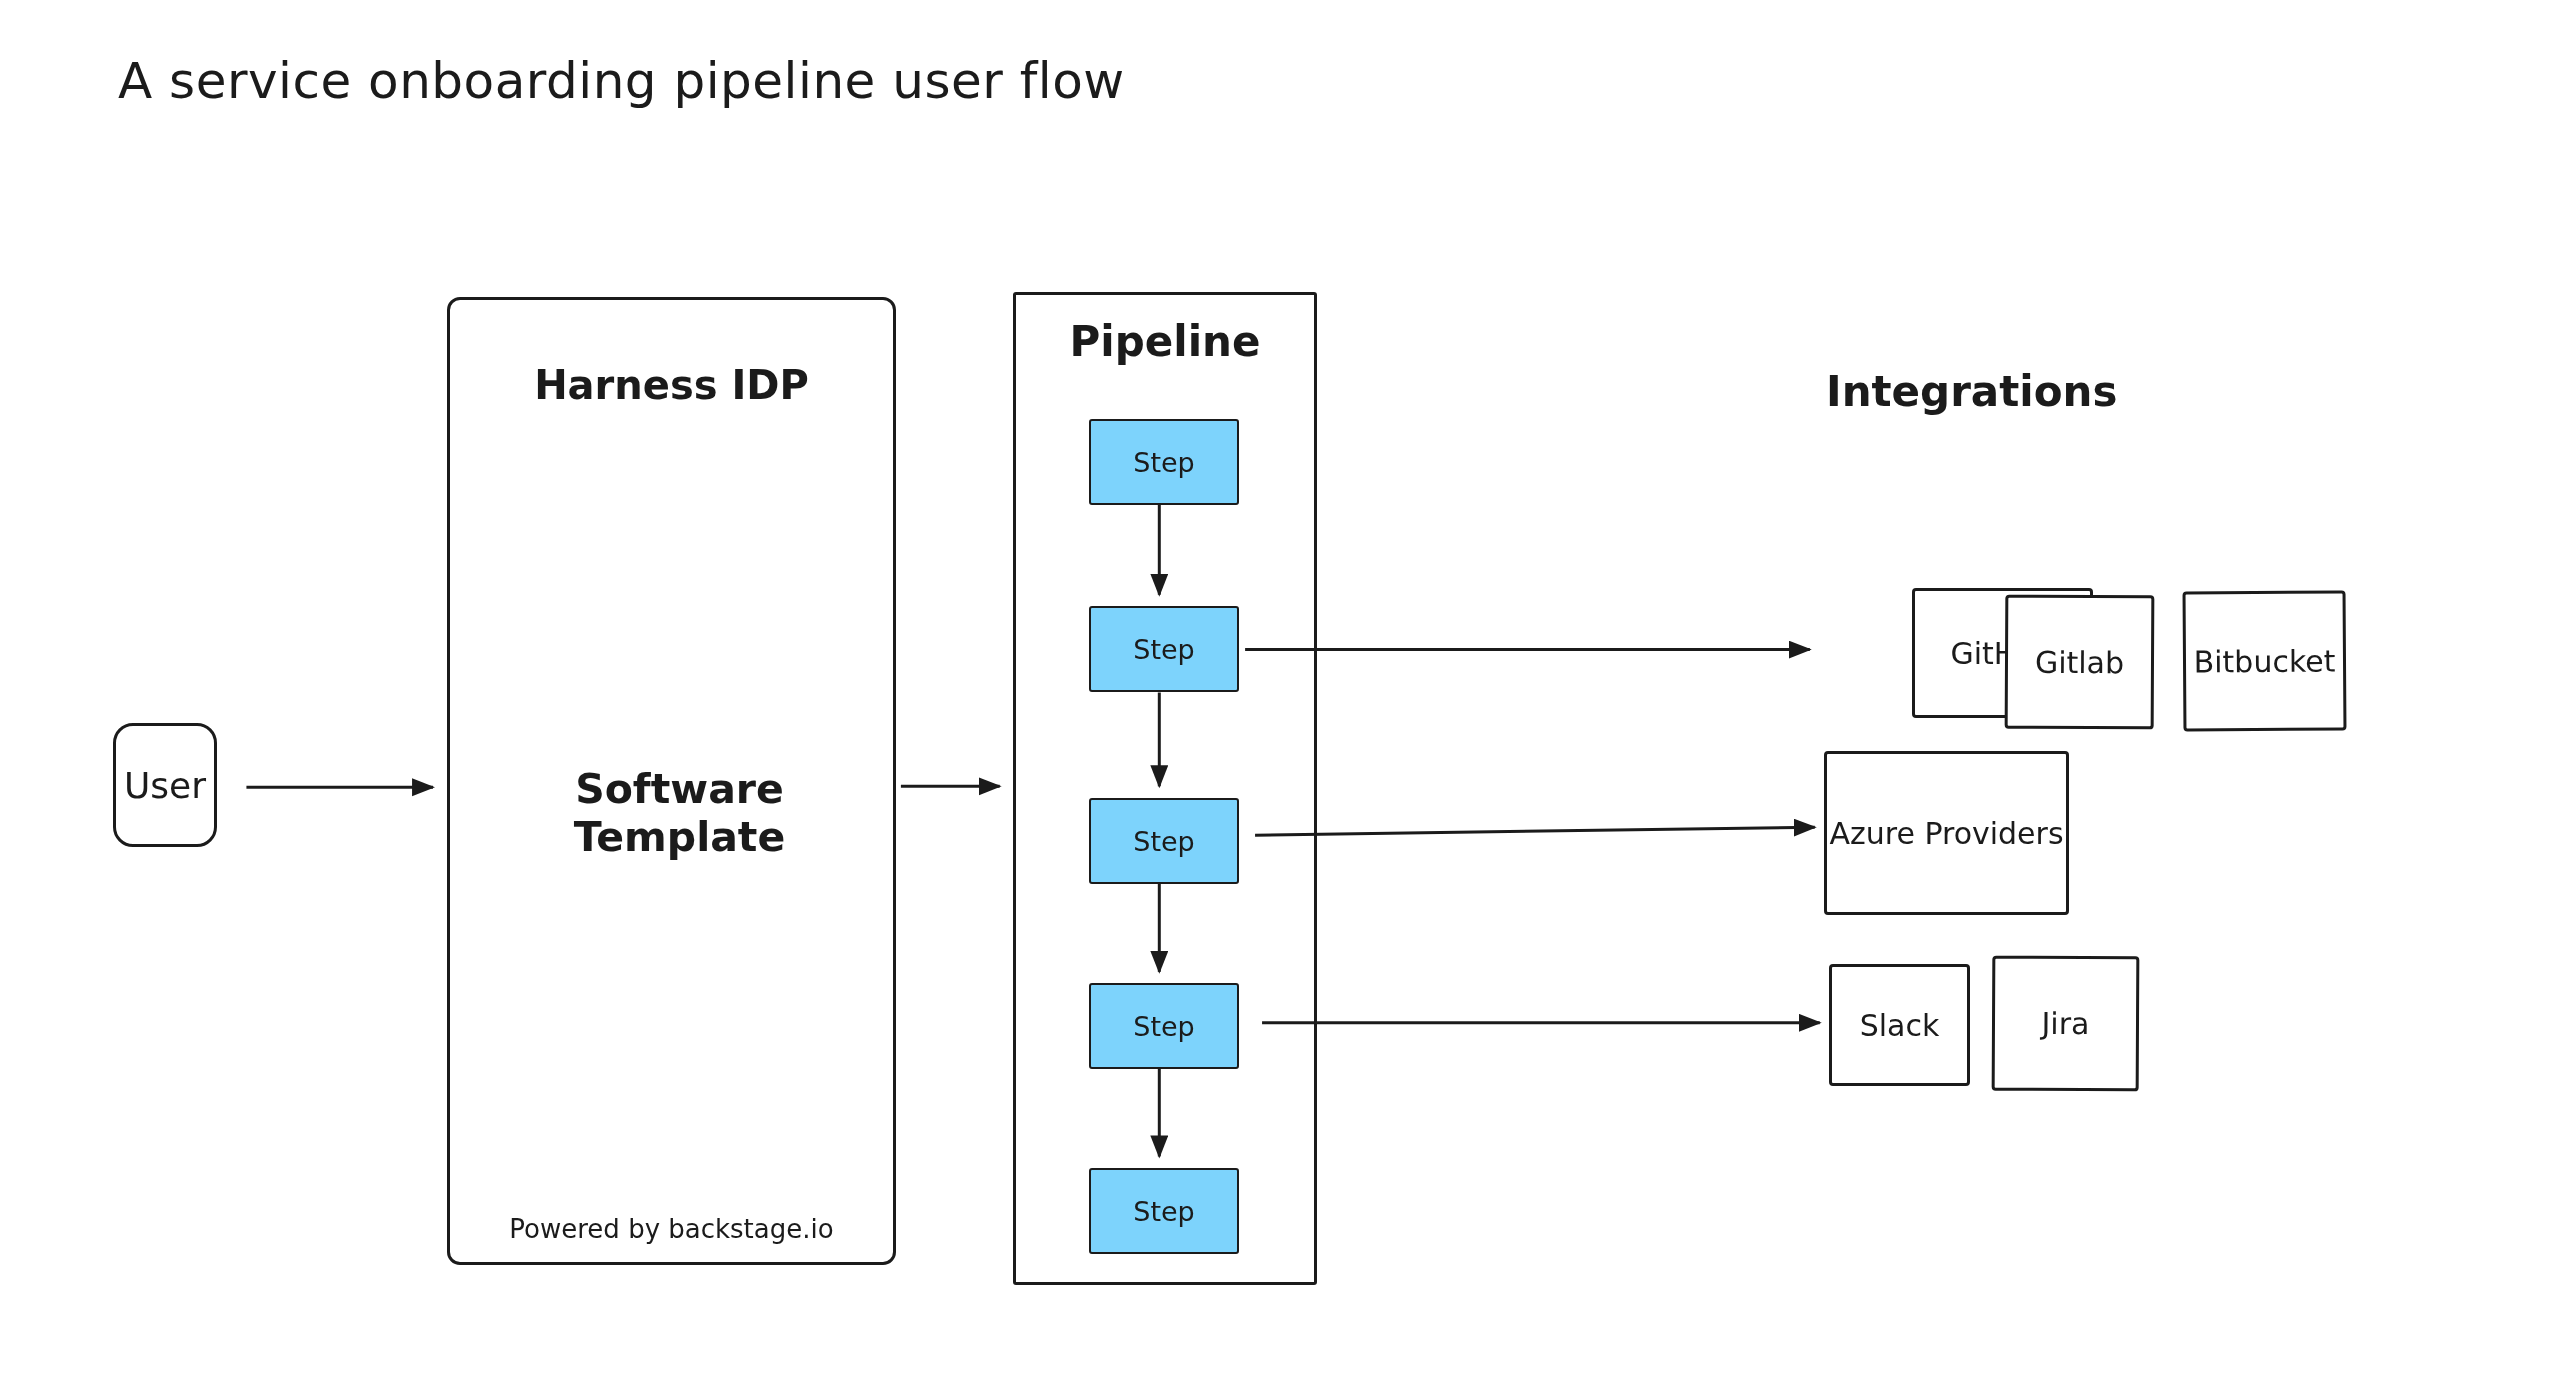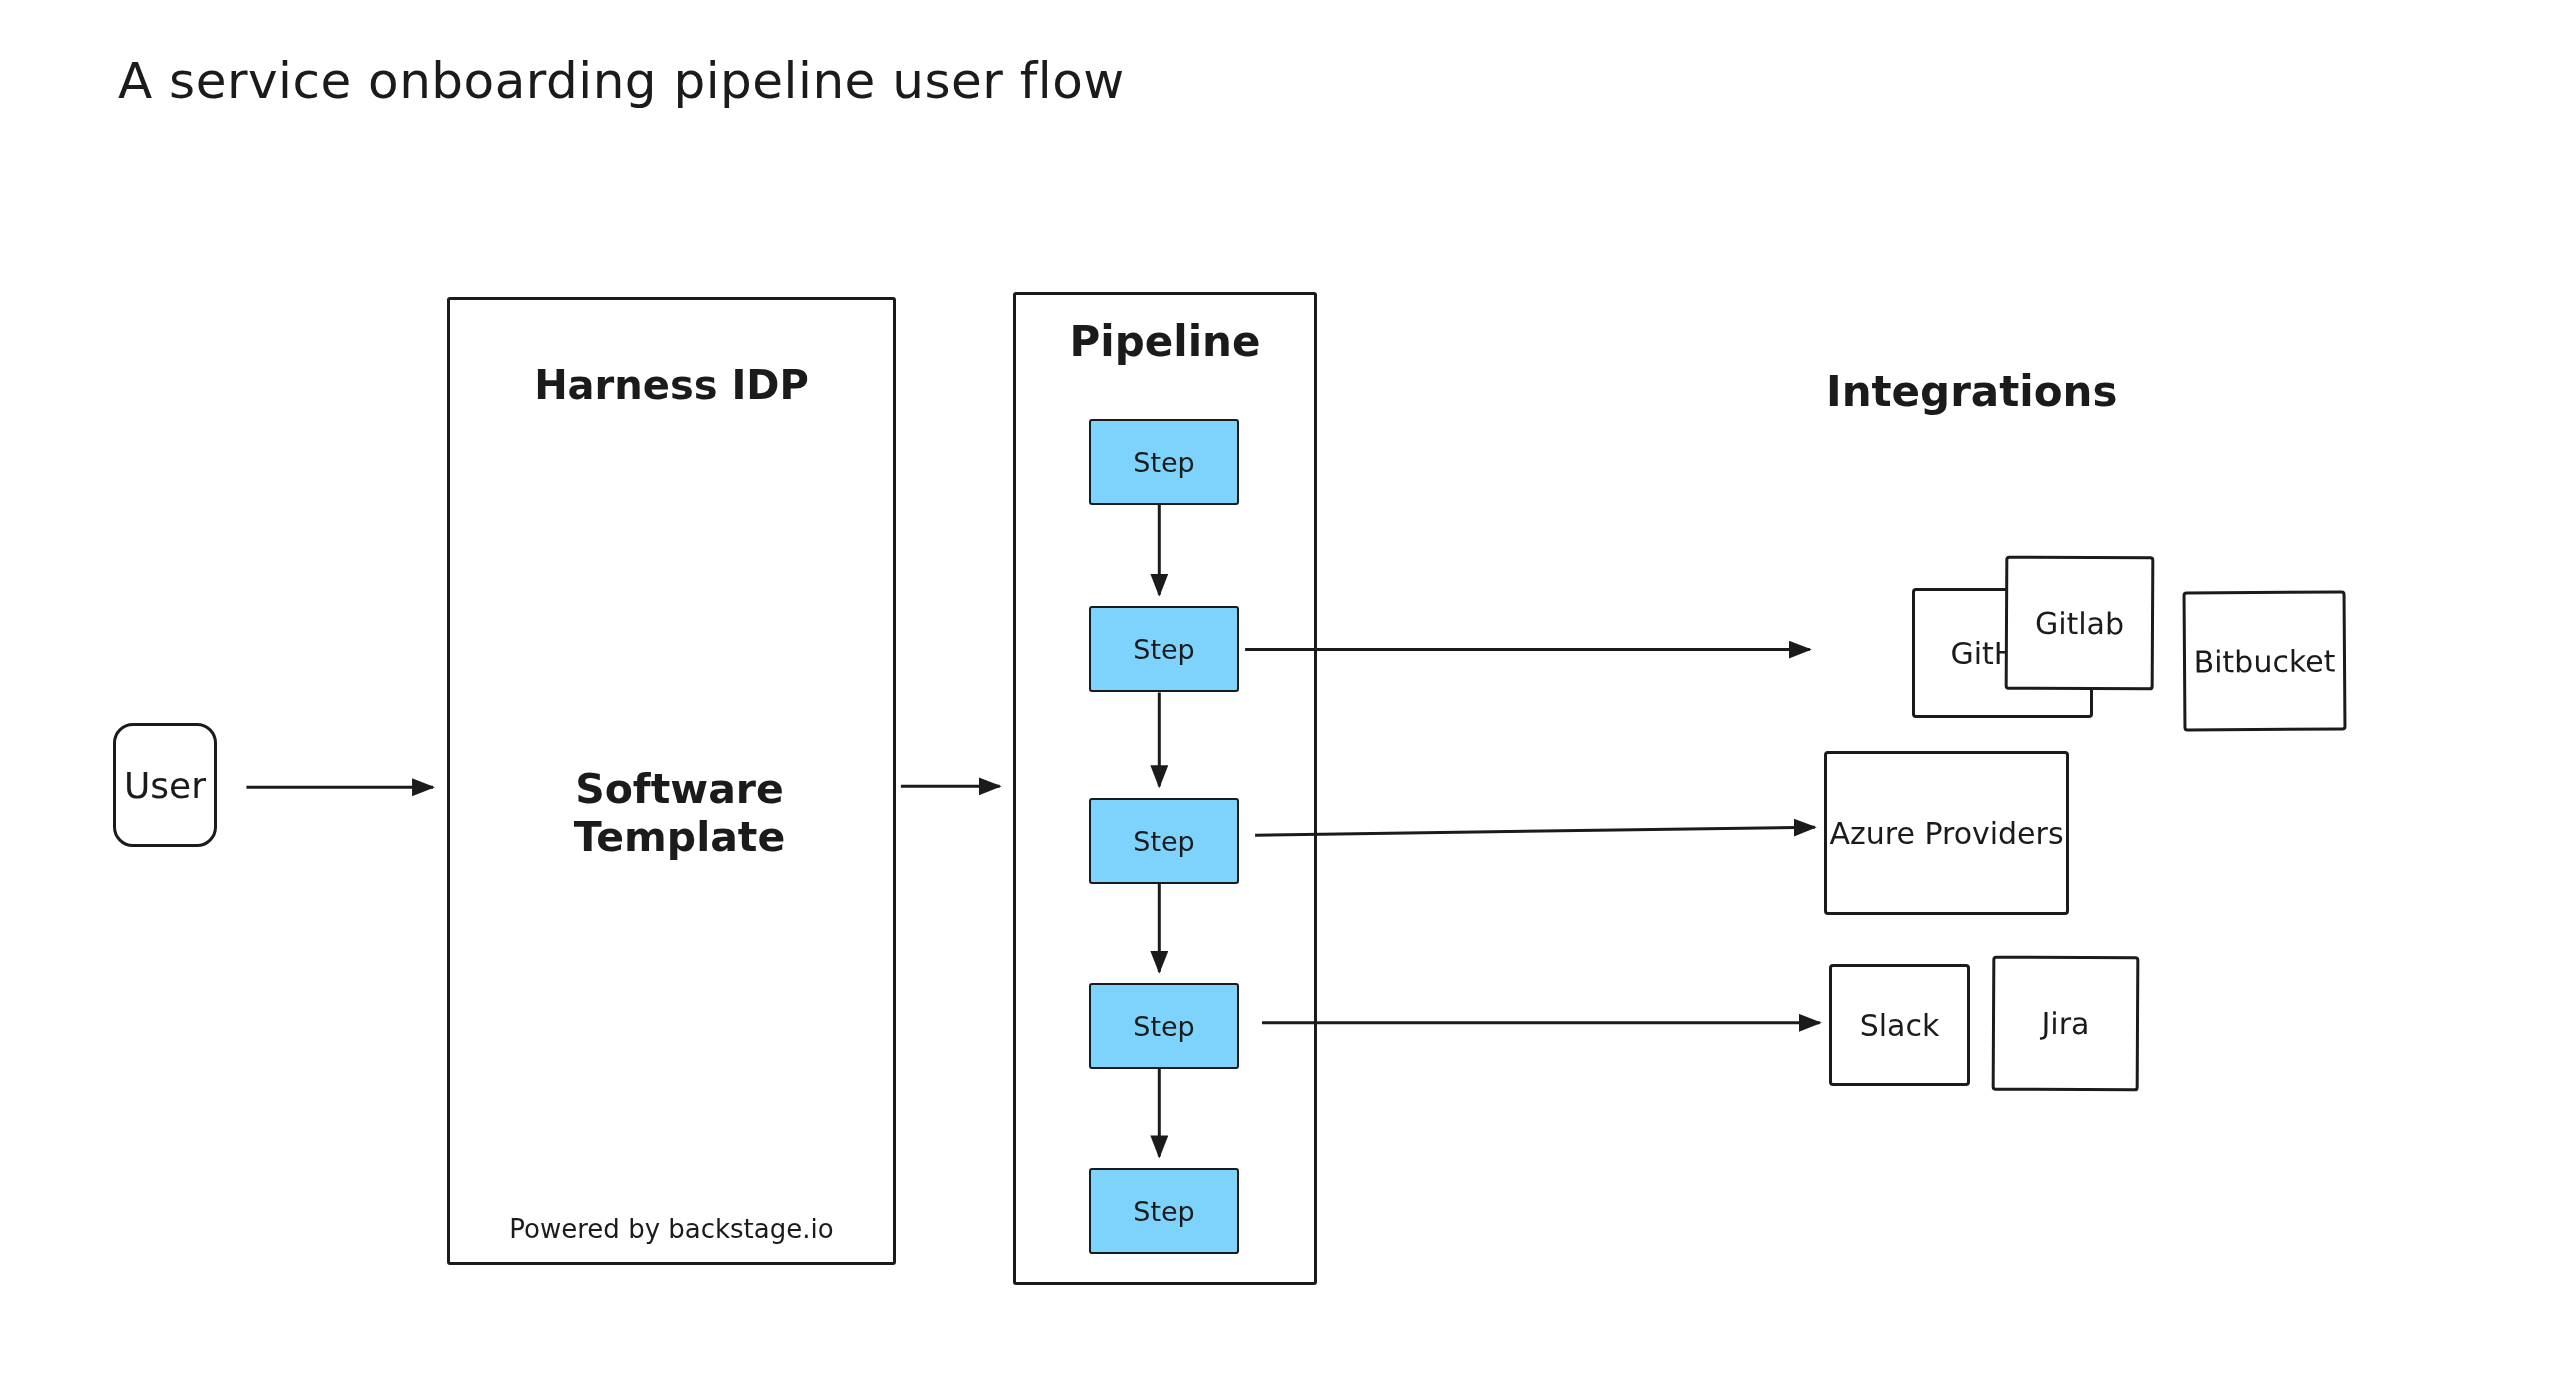--- a/index.html
+++ b/index.html
@@ -42,21 +42,21 @@
   .user-node {
     left: 113px; top: 723px;
     width: 104px; height: 124px;
     border-radius: 20px;
     font-size: 36px;
   }
   
   .harness-node {
     left: 447px; top: 297px;
     width: 449px; height: 968px;
-    border-radius: 3px;
+    border-radius: 13px;
   }
   .harness-title {
     position: absolute;
     top: 62px; left: 0; right: 0;
     text-align: center;
     font-size: 40px;
     font-weight: 600;
   }
   .harness-center {
     position: absolute;
@@ -107,21 +107,21 @@
     position: absolute;
     left: 1826px; top: 367px;
     font-size: 42px;
     font-weight: 600;
     white-space: nowrap;
   }
   .int-box {
     font-size: 30px;
   }
   .github-node    { left: 1912px; top: 588px; width: 181px; height: 130px; }
-  .gitlab-node    { left: 2005px; top: 556px; width: 149px; height: 134px; transform: rotate(0.3deg); }
+  .gitlab-node    { left: 2005px; top: 595px; width: 149px; height: 134px; transform: rotate(0.3deg); }
   .bitbucket-node { left: 2183px; top: 591px; width: 163px; height: 140px; transform: rotate(-0.4deg); }
   .azure-node     { left: 2366px; top: 581px; width: 164px; height: 140px; }
   .cloud-node     { left: 1824px; top: 751px; width: 245px; height: 164px; }
   .slack-node     { left: 1829px; top: 964px; width: 141px; height: 122px; }
   .jira-node      { left: 1992px; top: 956px; width: 147px; height: 135px; transform: rotate(0.3deg); }
   .connectors {
     position: absolute;
     left: 0; top: 0;
     width: 2576px; height: 1401px;
     pointer-events: none;

